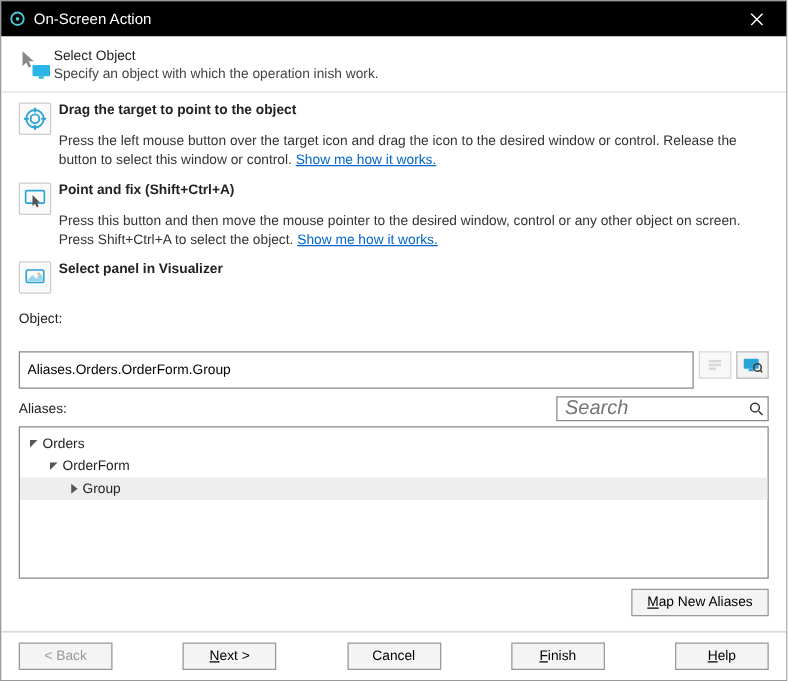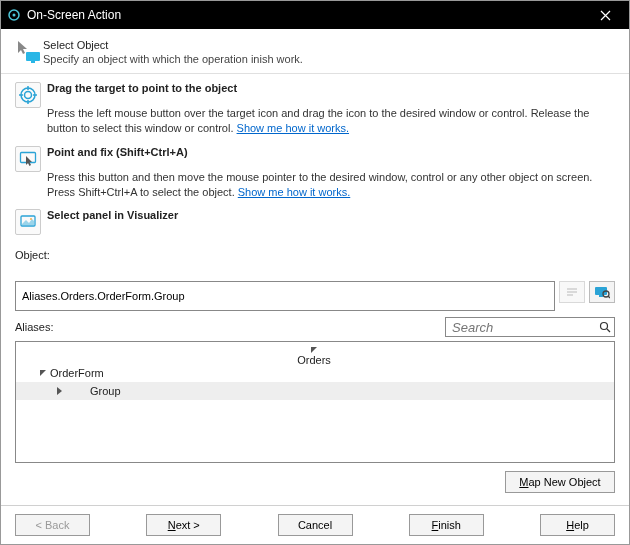--- a/index.html
+++ b/index.html
@@ -24,21 +24,21 @@
   .method .method-desc { color: #333; margin-top: 12px; line-height: 1.35; }
   a.link { color: #0066cc; text-decoration: underline; cursor: pointer; }
   .label-row { margin-top: 4px; margin-bottom: 20px; }
   .object-row { display: flex; gap: 4px; align-items: stretch; margin-bottom: 6px; }
   .object-row input.obj { flex: 1; border: 1px solid #888; height: 30px; padding: 0 6px; font-family: inherit; font-size: 11px; }
   .sqbtn { width: 26px; height: 22px; border: 1px solid #bbb; background: #f4f4f4; display: flex; align-items: center; justify-content: center; cursor: pointer; }
   .sqbtn.disabled { opacity: 0.55; cursor: default; }
   .aliases-head { display: flex; align-items: center; margin-bottom: 4px; }
   .aliases-head .aliases-label { flex: 1; }
   .aliases-head .search-wrap { width: 170px; position: relative; }
-  .aliases-head input.search { width: 100%; height: 20px; border: 1px solid #888; padding: 0 22px 0 6px; font-style: italic; color: #555; font-family: inherit; font-size: 13px; }
+  .aliases-head input.search { width: 100%; height: 20px; border: 1px solid #888; padding: 0 22px 0 6px; font-style: italic; color: #555; font-family: inherit; font-size: 16px; }
   .aliases-head .search-ico { position: absolute; right: 4px; top: 50%; transform: translateY(-50%); }
   .tree { flex: 1; border: 1px solid #888; background: #fff; overflow: auto; padding: 4px 0; min-height: 80px; }
   .tree .node { display: flex; align-items: center; height: 18px; padding-right: 6px; }
   .tree .tw { width: 14px; display: inline-flex; justify-content: center; }
   .tree .sel { background: #eeeeee; }
   .map-row { display: flex; justify-content: flex-end; padding: 8px 0 6px 0; }
   .btn { min-width: 75px; height: 22px; border: 1px solid #999; background: #f4f4f4; font-family: inherit; font-size: 11px; padding: 0 10px; cursor: pointer; display: inline-flex; align-items: center; justify-content: center; }
   .btn.disabled { color: #999; cursor: default; }
   .btn .u { text-decoration: underline; }
   .footer { border-top: 1px solid #d0d0d0; padding: 8px 14px; display: flex; gap: 6px; justify-content: space-between; }
@@ -162,49 +162,49 @@
         <span class="search-ico">
           <svg width="12" height="12" viewBox="0 0 12 12">
               <circle cx="5" cy="5" r="3.5" fill="none" stroke="#333" stroke-width="1.2"></circle>
               <line x1="8" y1="8" x2="11" y2="11" stroke="#333" stroke-width="1.2"></line>
             </svg>
         </span>
       </div>
     </div>
 
     <div class="tree">
-      <div class="node" style="padding-left:4px;flex-direction:column;">
+      <div class="node" style="padding-left:4px;">
         <span class="tw">
             <svg width="8" height="8" viewBox="0 0 8 8">
               <path d="M1 1 L7 1 L1 7 Z" fill="#555"></path>
             </svg>
           </span>
         <span>Orders</span>
       </div>
       <div class="node" style="padding-left:20px;">
         <span class="tw">
             <svg width="8" height="8" viewBox="0 0 8 8">
               <path d="M1 1 L7 1 L1 7 Z" fill="#555"></path>
             </svg>
           </span>
         <span>OrderForm</span>
       </div>
-      <div class="node sel" style="padding-left:36px;gap:24px;">
+      <div class="node sel" style="padding-left:36px;">
         <span class="tw">
             <svg width="8" height="8" viewBox="0 0 8 8">
               <path d="M2 0 L7 4 L2 8 Z" fill="#555"></path>
             </svg>
           </span>
         <span>Group</span>
       </div>
     </div>
 
     <div class="map-row">
       <button class="btn" style="min-width:110px;">
-        <span><span class="u">M</span><span>ap New Object</span></span>
+        <span><span class="u">M</span><span>ap New Aliases</span></span>
       </button>
     </div>
 
   </div>
 
   <div class="footer">
     <button class="btn disabled">&lt; Back</button>
     <button class="btn">
         <span><span class="u">N</span>ext &gt;</span>
       </button>

